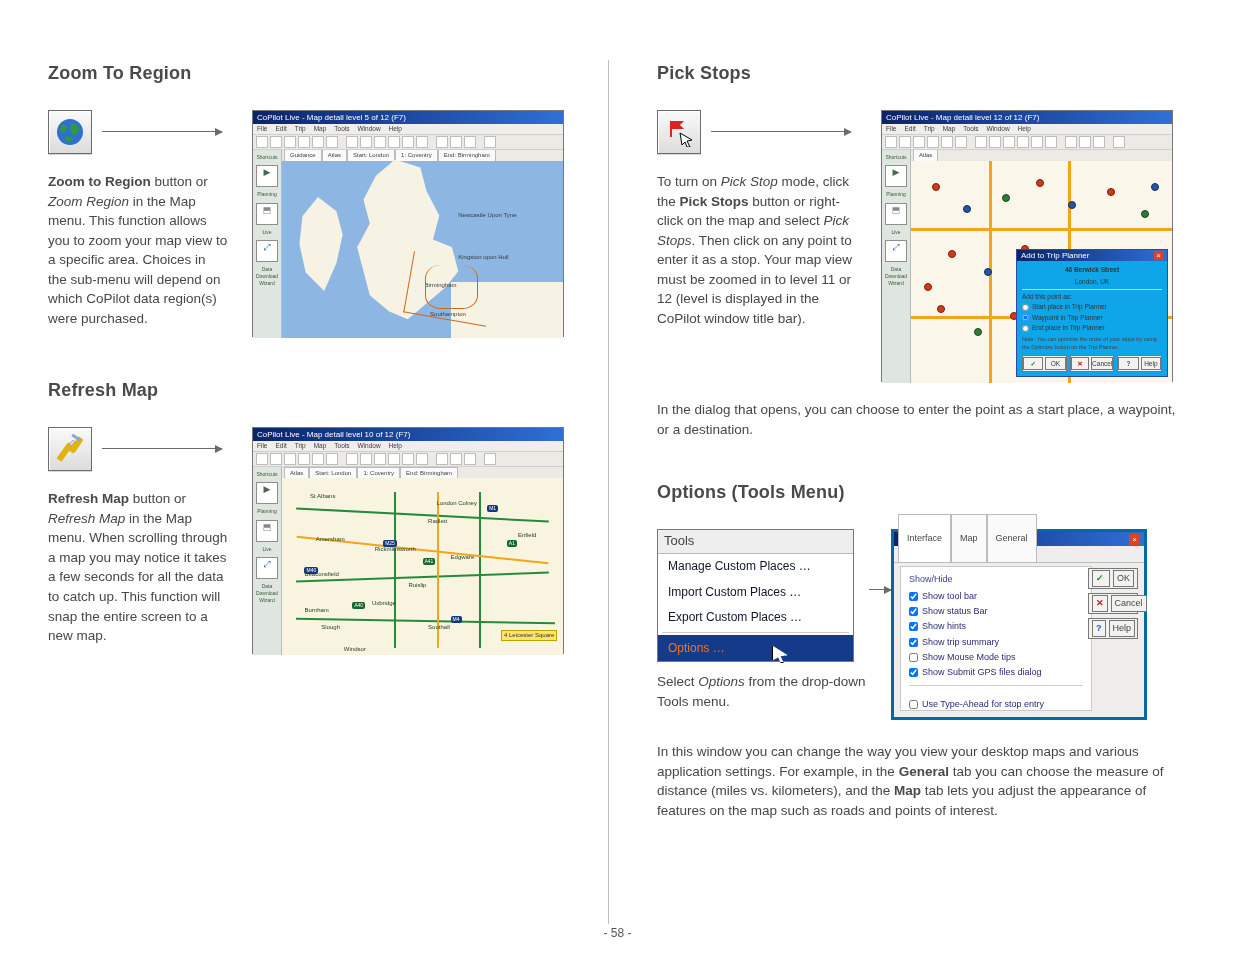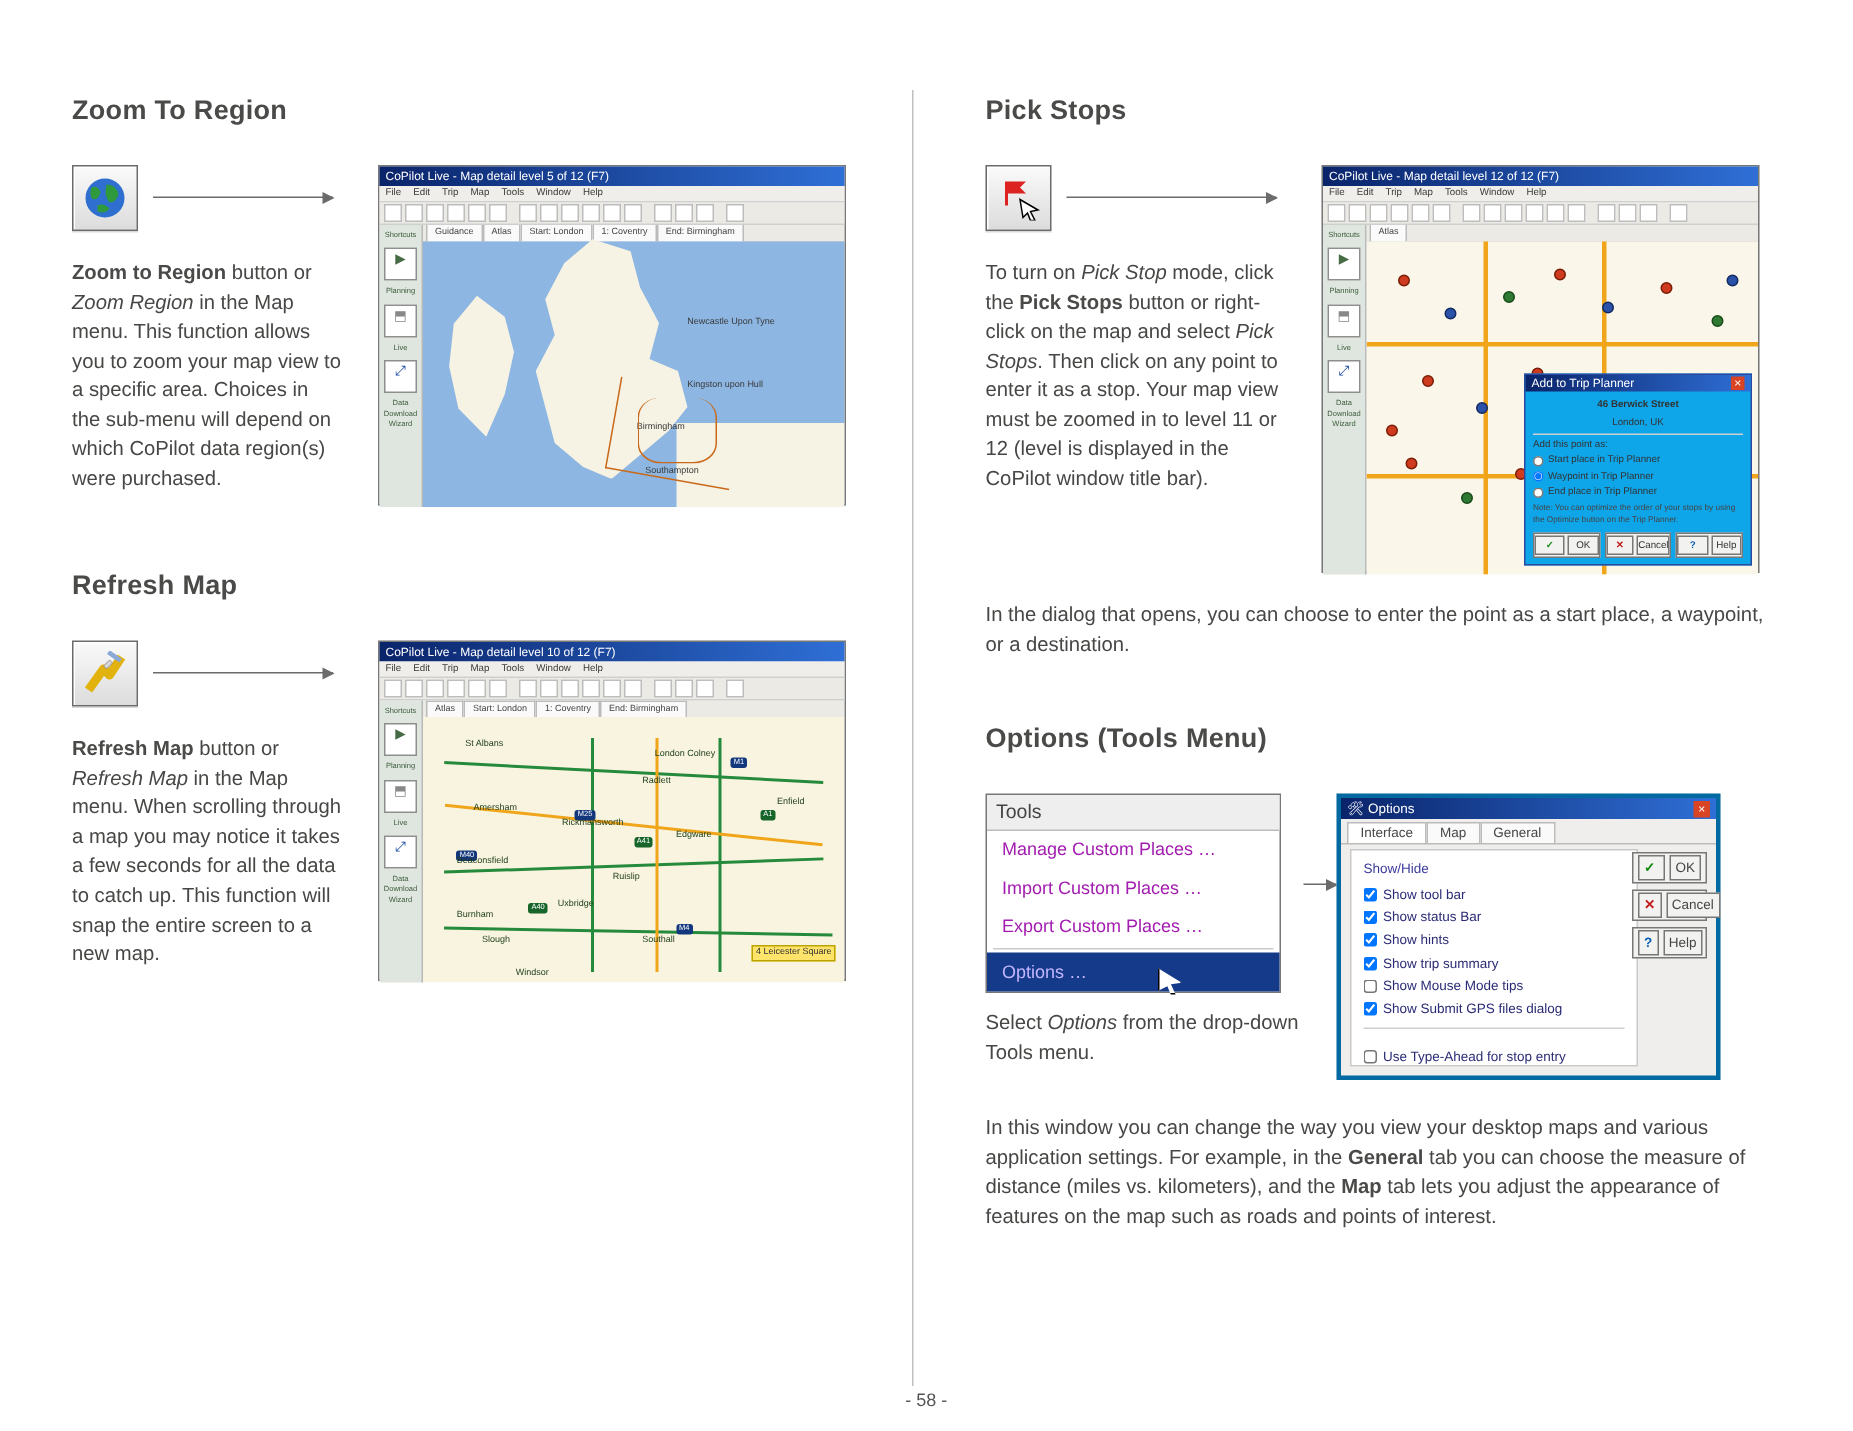--- a/index.html
+++ b/index.html
@@ -72,29 +72,29 @@
   .mini-dlg input[type=radio]{width:7px;height:7px;margin:0;}
   .mini-btns{display:flex;gap:3px;margin-top:3px;}
   .mini-btns span{flex:1;border:1px solid #777;background:#f2f2f0;display:flex;align-items:center;justify-content:center;gap:2px;padding:1px 0;}
   .mini-dlg .note{color:#444;font-size:5.5px;margin-top:3px;}
   .chk{color:#128a12;font-weight:bold;}
   .xmark{color:#c21b1b;font-weight:bold;}
   .qmark{color:#0a5fb3;font-weight:bold;}
   
   .tools-menu{border:1px solid #777;background:#fff;width:195px;}
   .tools-menu .head{background:#eeeeee;border-bottom:1px solid #bbb;font-size:13px;padding:2px 6px;color:#444;}
-  .tools-menu .item{font-size:12px;padding:4px 10px;color:#a21caf;}
+  .tools-menu .item{font-size:12px;padding:4px 10px;color:#0f172a;}
   .tools-menu .sep{height:1px;background:#ccc;margin:2px 4px;}
-  .tools-menu .item.sel{background:#153a8a;color:#c4b5fd;display:flex;justify-content:space-between;align-items:center;}
+  .tools-menu .item.sel{background:#153a8a;color:#f97316;display:flex;justify-content:space-between;align-items:center;}
   .tools-menu .item.sel:after{content:"";}
   .cursor{width:14px;height:16px;background:#fff;border:1.4px solid #000;position:relative;clip-path:polygon(0 0,100% 55%,55% 60%,75% 100%,55% 100%,40% 68%,0 85%);display:inline-block;transform:translate(-4px,6px);}
   .opt-dlg{border:3px solid #0369a1;background:var(--xp-body);width:250px;height:185px;position:relative;}
   .opt-dlg .xp-title{height:14px;font-size:9px;}
   .opt-dlg .tabs2{display:flex;gap:0;font-size:9px;height:16px;align-items:flex-end;border-bottom:1px solid #bbb;padding-left:4px;background:var(--xp-body);}
-  .opt-dlg .tabs2 span{padding:0 8px;border:1px solid #bbb;border-bottom:none;background:#fafafa;}
+  .opt-dlg .tabs2 span{padding:17px 8px;border:1px solid #bbb;border-bottom:none;background:#fafafa;}
   .opt-dlg .tabs2 span.active{background:#fff;}
   .opt-dlg .body{position:absolute;left:6px;right:52px;top:34px;bottom:6px;border:1px solid #c9c9c9;background:#fff;padding:6px 8px;font-size:9px;color:#2b2b75;}
   .opt-dlg .body .hd{color:#3b3b9a;margin-bottom:4px;}
   .opt-dlg .body label{display:flex;gap:4px;align-items:center;margin:2px 0;color:#2b2b75;}
   .opt-dlg .body input{width:9px;height:9px;margin:0;}
   .opt-dlg .sidebtns{position:absolute;right:6px;top:36px;display:flex;flex-direction:column;gap:4px;}
   .opt-dlg .sidebtns span{width:42px;display:flex;align-items:center;gap:3px;border:1px solid #777;background:#f2f2f0;font-size:9px;padding:1px 3px;}
   .opt-dlg .close{width:11px;height:11px;background:#d94425;color:#fff;font-size:8px;text-align:center;line-height:11px;}
   .footer{position:absolute;bottom:12px;left:0;right:0;text-align:center;font-size:12px;color:#555;}
   

